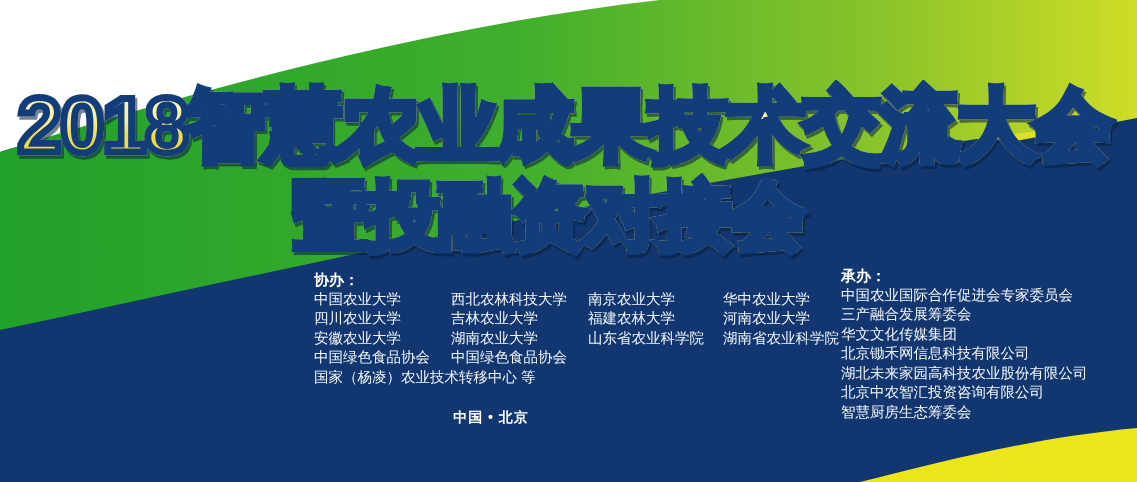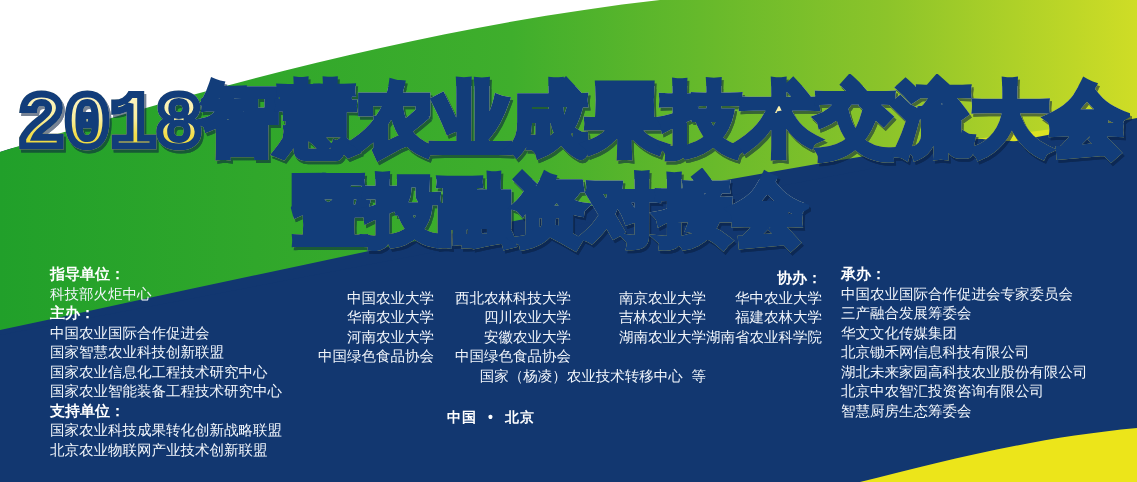--- a/index.html
+++ b/index.html
@@ -6,21 +6,21 @@
     margin: 0;
     padding: 0;
     background: #ffffff;
   }
   #banner {
     position: relative;
     width: 1137px;
     height: 482px;
     overflow: hidden;
     background: #123770;
-    font-family: Liberation Mono, monospace;
+    font-family: Liberation Sans, sans-serif;
   }
 
   
   #bg-layer { position: absolute; inset: 0; }
   #bg-layer svg { display: block; width: 1137px; height: 482px; }
 
   
   .title-wrap {
     position: absolute;
     left: 0; top: 0;
@@ -66,21 +66,21 @@
     white-space: nowrap;
   }
   .hdr {
     font-weight: bold;
     font-size: 15px;
     color: #ffffff;
   }
   .ln { color: #f2f6fb; }
 
   #col-left   { left: 50px;  top: 266px; }
-  #col-mid    { left: 297px; top: 270px; text-align: right; }
+  #col-mid    { left: 314px; top: 270px; }
   #col-right  { left: 830px; top: 266px; margin-left: 11px; }
 
   
   .org-grid {
     display: grid;
     grid-template-columns: 137px 137px 135px auto;
     column-gap: 0px;
     row-gap: 0px;
   }
   .org-grid .cell { line-height: 19.5px; }
@@ -137,51 +137,37 @@
         </linearGradient>
       </defs>
     </svg>
   </div>
 
   <div class="title-wrap">
     <div class="title-line" id="title-line-1">2018智慧农业成果技术交流大会</div>
     <div class="title-line" id="title-line-2">暨投融资对接会</div>
   </div>
 
-  <div class="info" id="col-left">
-    <div class="hdr">指导单位：</div>
-    <div class="ln">科技部火炬中心</div>
-
-    <div class="hdr">主办：</div>
-    <div class="ln">中国农业国际合作促进会</div>
-    <div class="ln">国家智慧农业科技创新联盟</div>
-    <div class="ln">国家农业信息化工程技术研究中心</div>
-    <div class="ln">国家农业智能装备工程技术研究中心</div>
-
-    <div class="hdr">支持单位：</div>
-    <div class="ln">国家农业科技成果转化创新战略联盟</div>
-    <div class="ln">北京农业物联网产业技术创新联盟</div>
-  </div>
 
   <div class="info" id="col-mid">
     <div class="hdr">协办：</div>
     <div class="org-grid">
       <div class="cell ln">中国农业大学</div>
       <div class="cell ln">西北农林科技大学</div>
       <div class="cell ln">南京农业大学</div>
       <div class="cell ln">华中农业大学</div>
 
-      <div class="cell ln">华南农业大学</div>
       <div class="cell ln">四川农业大学</div>
       <div class="cell ln">吉林农业大学</div>
       <div class="cell ln">福建农林大学</div>
 
       <div class="cell ln">河南农业大学</div>
       <div class="cell ln">安徽农业大学</div>
       <div class="cell ln">湖南农业大学</div>
+      <div class="cell ln">山东省农业科学院</div>
 
       <div class="cell ln">湖南省农业科学院</div>
       <div class="cell ln">中国绿色食品协会</div>
       <div class="cell ln">中国绿色食品协会</div>
 
       <div class="cell ln wide">国家（杨凌）农业技术转移中心 等</div>
     </div>
   </div>
 
   <div class="info" id="col-right">

